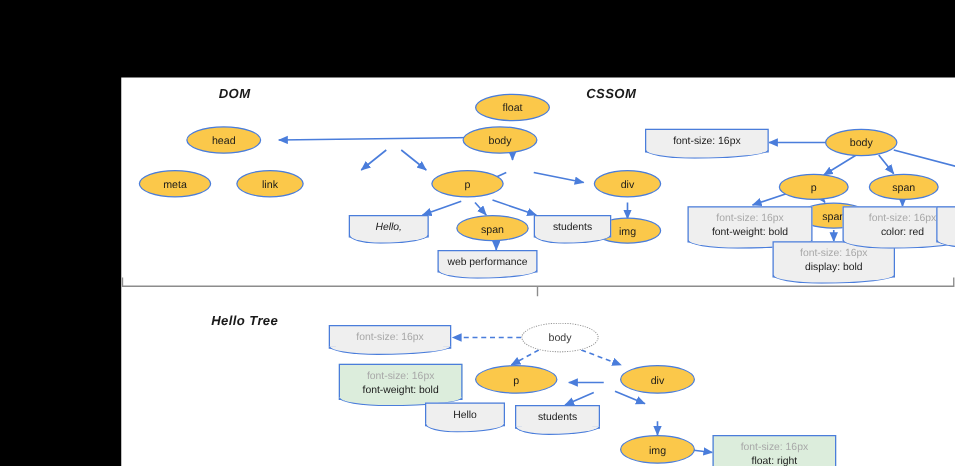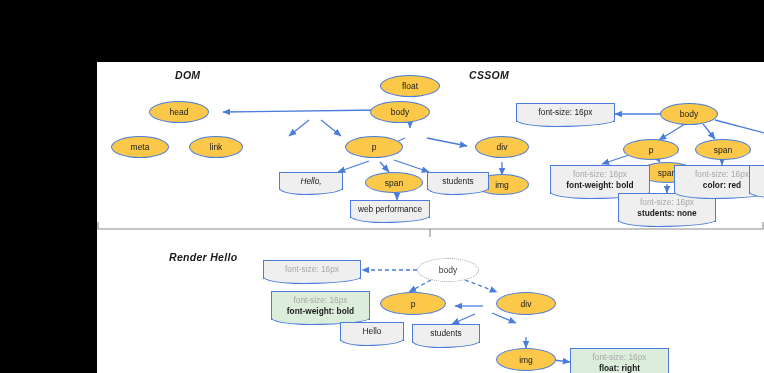--- a/index.html
+++ b/index.html
@@ -69,21 +69,21 @@
     display: flex;
     flex-direction: column;
     align-items: center;
     justify-content: center;
     line-height: 1.25;
     white-space: nowrap;
     text-align: center;
   }
   .box.green { background: #dceddc; }
   .box .inherit { color: #a8a8a8; }
-  .box .own { color: #1a1a1a; font-weight: bold; }
+  .box .own { color: #1a1a1a; font-weight: normal; }
   .box .plain { color: #1a1a1a; }
   
   .box::after {
     content: "";
     position: absolute;
     left: -1.1px;
     right: -1.1px;
     bottom: -6px;
     height: 7px;
     background: inherit;
@@ -180,32 +180,32 @@
 
     <div class="box" style="left:419px; top:41px; width:99px; height:19px;">
       <span class="plain">font-size: 16px</span>
     </div>
     <div class="box" style="left:453px; top:103px; width:100px; height:29px;">
       <span class="inherit">font-size: 16px</span>
       <span class="own">font-weight: bold</span>
     </div>
     <div class="box" style="left:521px; top:131px; width:98px; height:29px;">
       <span class="inherit">font-size: 16px</span>
-      <span class="own">students: none</span>
+      <span class="own">display: bold</span>
     </div>
     <div class="box" style="left:577px; top:103px; width:96px; height:29px;">
       <span class="inherit">font-size: 16px</span>
       <span class="own">color: red</span>
     </div>
     <div class="box" style="left:652px; top:103px; width:96px; height:29px;">
       
       
     </div>
 
-    <div class="section-title" style="left:72px; top:189px;">Render Hello</div>
+    <div class="section-title" style="left:72px; top:189px;">Hello Tree</div>
 
     <div class="node ghost" style="left:320px; top:196px; width:62px; height:24px;">body</div>
     <div class="node" style="left:283px; top:230px; width:66px; height:23px;">p</div>
     <div class="node" style="left:399px; top:230px; width:60px; height:23px;">div</div>
     <div class="node" style="left:399px; top:286px; width:60px; height:23px;">img</div>
 
     <div class="box" style="left:166px; top:198px; width:98px; height:19px;">
       <span class="inherit">font-size: 16px</span>
     </div>
     <div class="box green" style="left:174px; top:229px; width:99px; height:29px;">

